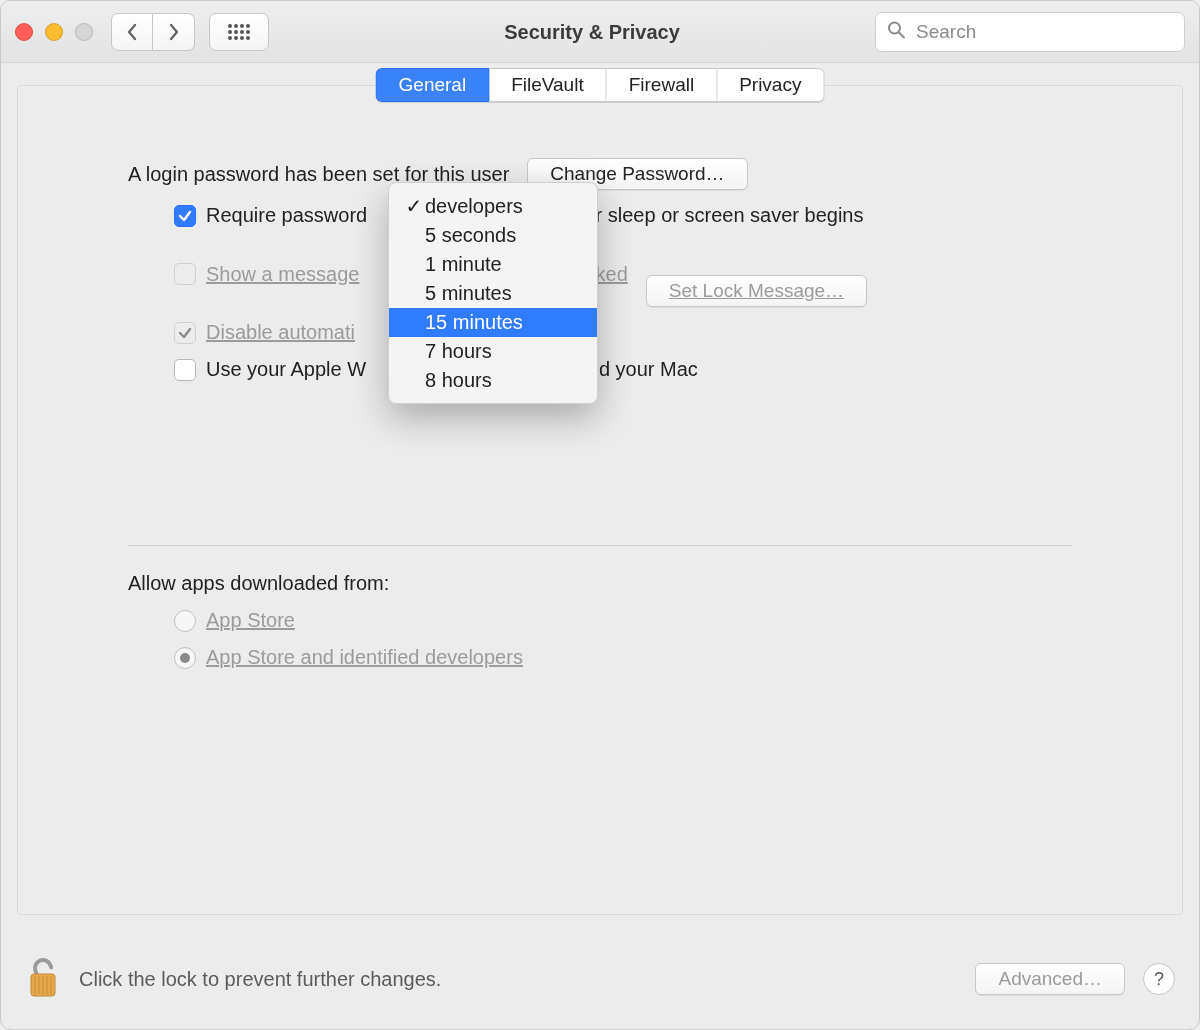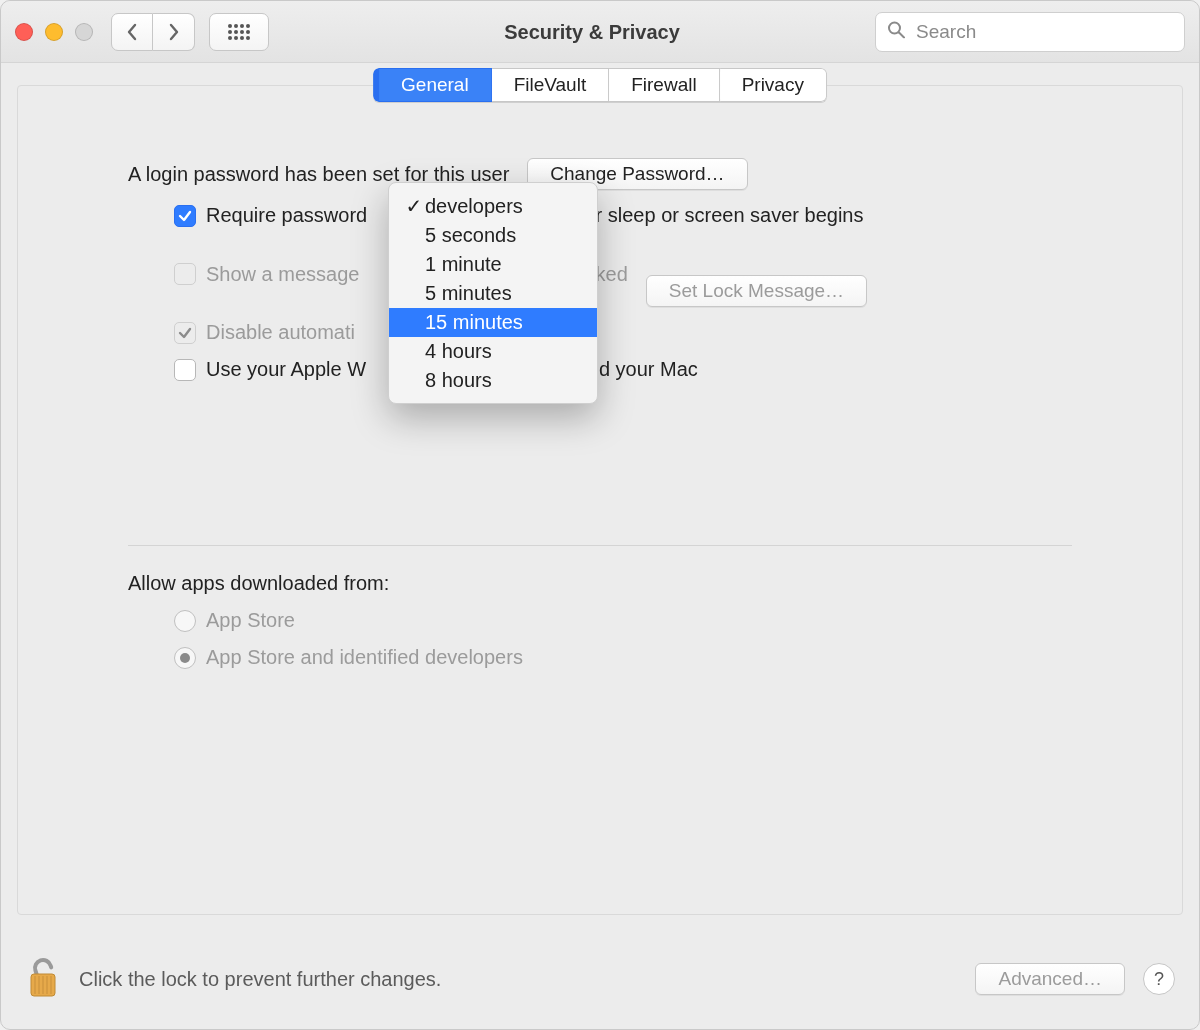--- a/index.html
+++ b/index.html
@@ -97,21 +97,21 @@
   .tab {
     background: #fff;
     border: 1px solid #c7c7c7;
     border-left: none;
     padding: 5px 22px;
     font-size: 19px;
     color: #222;
     height: 34px;
     display:flex; align-items:center;
   }
-  .tab:first-child { border-left: 6px solid #0f172a; border-radius: 6px 0 0 6px;}
+  .tab:first-child { border-left: 1px solid #0f172a; border-radius: 6px 0 0 6px;}
   .tab:last-child { border-radius: 0 6px 6px 0;}
   .tab.active { background: #3a82f7; color: #fff; border-color:#2a6ff0;}
 
   .inner {
     padding: 54px 110px 0 110px;
   }
   .row { display:flex; align-items:center; margin-bottom: 14px; font-size: 20px;}
   .btn {
     background: linear-gradient(#ffffff,#f4f4f4);
     border: 1px solid #c7c7c7;
@@ -127,21 +127,21 @@
 
   .check {
     width: 22px; height: 22px; border-radius: 5px;
     border: 1px solid #b7b7b7; background: #fff;
     display: inline-flex; align-items:center; justify-content:center;
     margin-right: 10px; flex-shrink:0;
   }
   .check.checked { background: #2f7cff; border-color:#2a6ff0; color:#fff;}
   .check.disabled { background:#ececec; border-color:#cfcfcf; color:#9b9b9b;}
   .check.disabled.checked { background:#ececec; color:#8b8b8b; border-color:#cfcfcf;}
-  .disabledtxt { color:#9b9b9b; }
+  .disabledtxt { color:#9b9b9b;text-decoration:underline; }
 
   .gap-under-dropdown { width: 195px; display:inline-block;}
 
   hr.sep { border: none; border-top: 1px solid #d4d4d4; margin: 30px 0 26px 0;}
 
   .radio {
     width: 22px; height:22px; border-radius:50%;
     border:1px solid #c0c0c0; background:#f7f7f7;
     margin-right: 10px; display:inline-flex; align-items:center; justify-content:center;
     flex-shrink:0;
@@ -330,21 +330,21 @@
         <div class="ddrow">
           <span class="ddcheck"></span>
             <span>5 minutes</span>
         </div>
         <div class="ddrow highlight">
           <span class="ddcheck"></span>
             <span>15 minutes</span>
         </div>
         <div class="ddrow">
           <span class="ddcheck"></span>
-            <span>4 hours</span>
+            <span>7 hours</span>
         </div>
         <div class="ddrow">
           <span class="ddcheck"></span>
             <span>8 hours</span>
         </div>
       </div>
 
     </div>
 
     <div class="footer">

